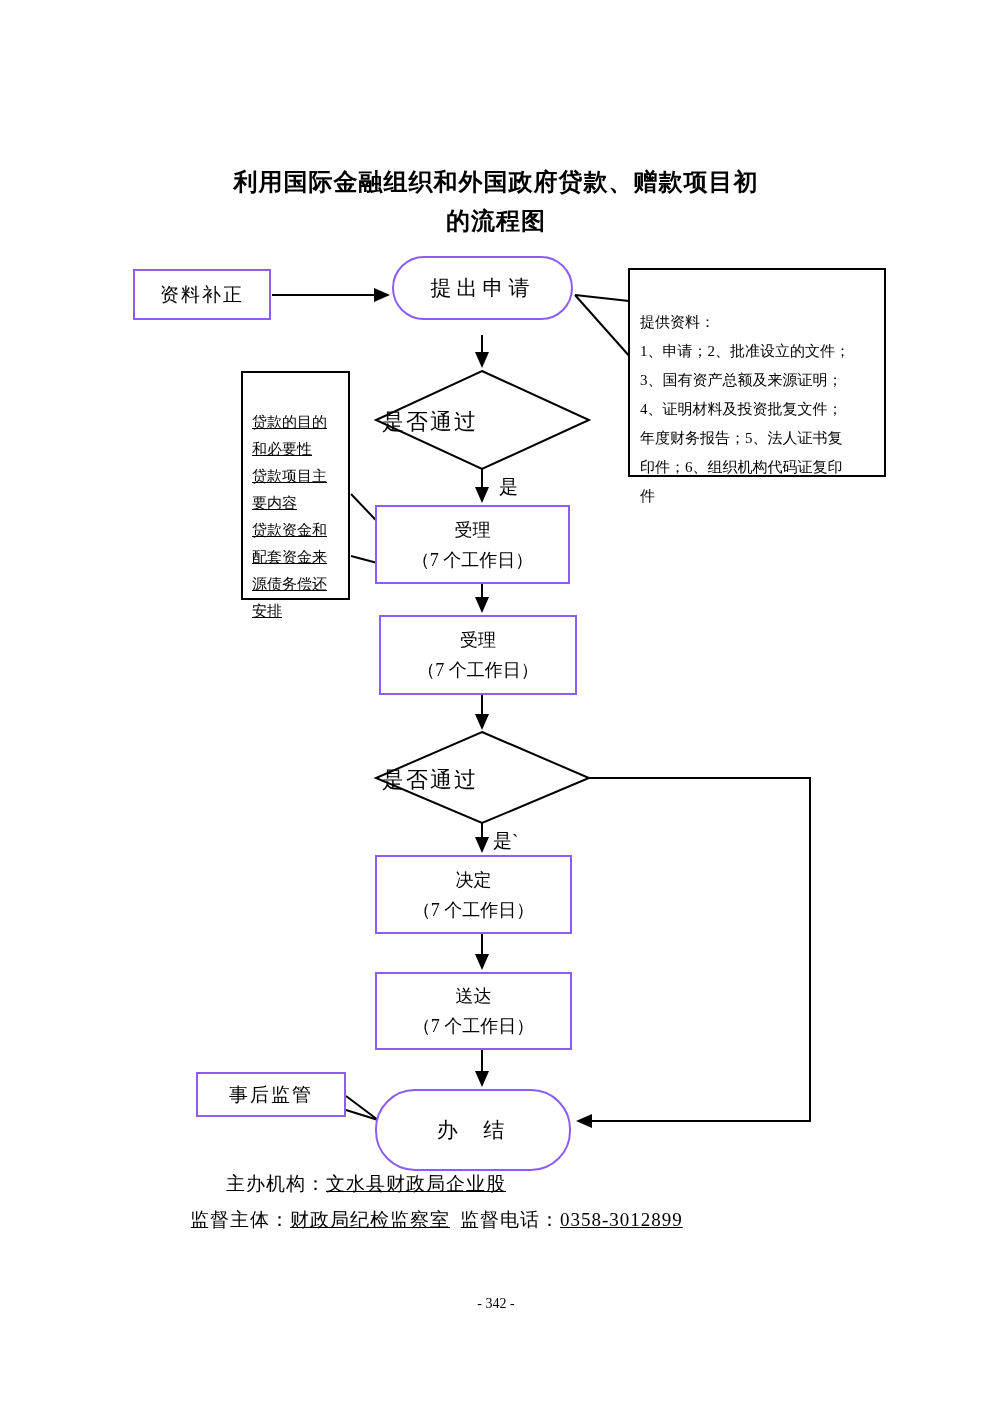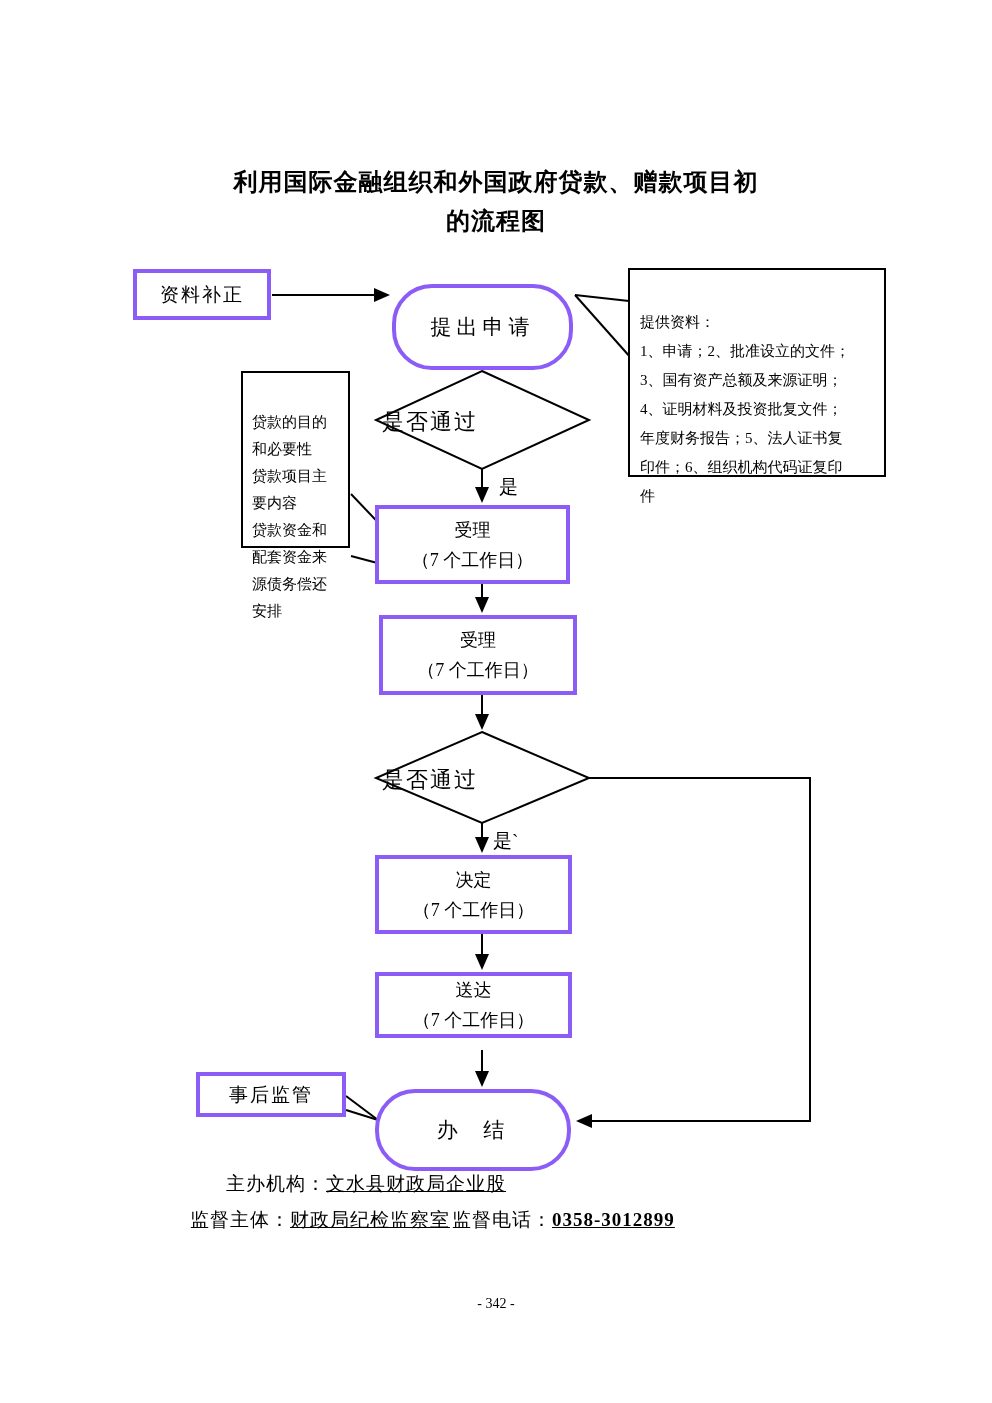--- a/index.html
+++ b/index.html
@@ -23,21 +23,21 @@
     left: 0; top: 163px;
     width: 100%;
     text-align: center;
     font-size: 24px;
     font-weight: bold;
     line-height: 39px;
     letter-spacing: 1px;
   }
   .node {
     position: absolute;
-    border: 4px solid #8b5cf6;
+    border: 2px solid #8b5cf6;
     background: #fff;
     display: flex;
     flex-direction: column;
     align-items: center;
     justify-content: center;
     text-align: center;
   }
   .proc { font-size: 18px; line-height: 30px; }
   .stadium { border-radius: 40px; font-size: 21px; letter-spacing: 5px; }
   .small-box { font-size: 19px; letter-spacing: 2px; }
@@ -58,22 +58,22 @@
     position: absolute;
     font-size: 19px;
   }
   .footer-line {
     position: absolute;
     left: 190px;
     font-size: 19px;
     letter-spacing: 1px;
   }
   .u { text-decoration: underline; }
-  .b { font-weight: bold; font-family: "Liberation Serif", serif; }
-  .phone-label { margin-left: 2px; }
+  .b { font-weight: normal; font-family: "Liberation Serif", serif; }
+  .phone-label { margin-left: 10px; }
   .page-number {
     position: absolute;
     left: 0; top: 1296px;
     width: 100%;
     text-align: center;
     font-size: 14px;
   }
   .pre { white-space: pre; }
 </style>
 </head>
@@ -122,39 +122,39 @@
 
   <div class="title">
     <div>利用国际金融组织和外国政府贷款、赠款项目初</div>
     <div>的流程图</div>
   </div>
 
   <div class="node small-box" style="left:133px; top:269px; width:138px; height:51px;">
     <span>资料补正</span>
   </div>
 
-  <div class="node stadium" style="left:392px; top:256px; width:181px; height:86px;margin-top:28px;">
+  <div class="node stadium" style="left:392px; top:256px; width:181px; height:64px;">
     <span>提出申请</span>
   </div>
 
   <div class="callout-box" style="left:628px; top:268px; width:258px; height:209px; padding:9px 8px 12px 10px; line-height:29px;">
     <span>提供资料：
 1、申请；2、批准设立的文件；
 3、国有资产总额及来源证明；
 4、证明材料及投资批复文件；
 年度财务报告；5、法人证书复
 印件；6、组织机构代码证复印
 件</span>
   </div>
 
   <div class="diamond-label" style="left:382px; top:407px; width:200px;">是否通过</div>
 
   <div class="edge-label" style="left:499px; top:474px;">是</div>
 
-  <div class="callout-box" style="left:241px; top:371px; width:109px; height:177px; padding:9px 6px 0 9px; line-height:27px;">
+  <div class="callout-box" style="left:241px; top:371px; width:109px; height:229px; padding:9px 6px 0 9px; line-height:27px;text-decoration:underline;">
     <span>贷款的目的
 和必要性
 贷款项目主
 要内容
 贷款资金和
 配套资金来
 源债务偿还
 安排</span>
   </div>
 
@@ -170,21 +170,21 @@
 
   <div class="diamond-label" style="left:382px; top:765px; width:200px;">是否通过</div>
 
   <div class="edge-label" style="left:493px; top:828px;">是`</div>
 
   <div class="node proc" style="left:375px; top:855px; width:197px; height:79px;">
     <div>决定</div>
     <div>（7 个工作日）</div>
   </div>
 
-  <div class="node proc" style="left:375px; top:972px; width:197px; height:66px;">
+  <div class="node proc" style="left:375px; top:972px; width:197px; height:78px;">
     <div>送达</div>
     <div>（7 个工作日）</div>
   </div>
 
   <div class="node small-box" style="left:196px; top:1072px; width:150px; height:45px;">
     <span>事后监管</span>
   </div>
 
   <div class="node stadium pre" style="left:375px; top:1089px; width:196px; height:82px;">
     <span class="pre">办  结</span>

